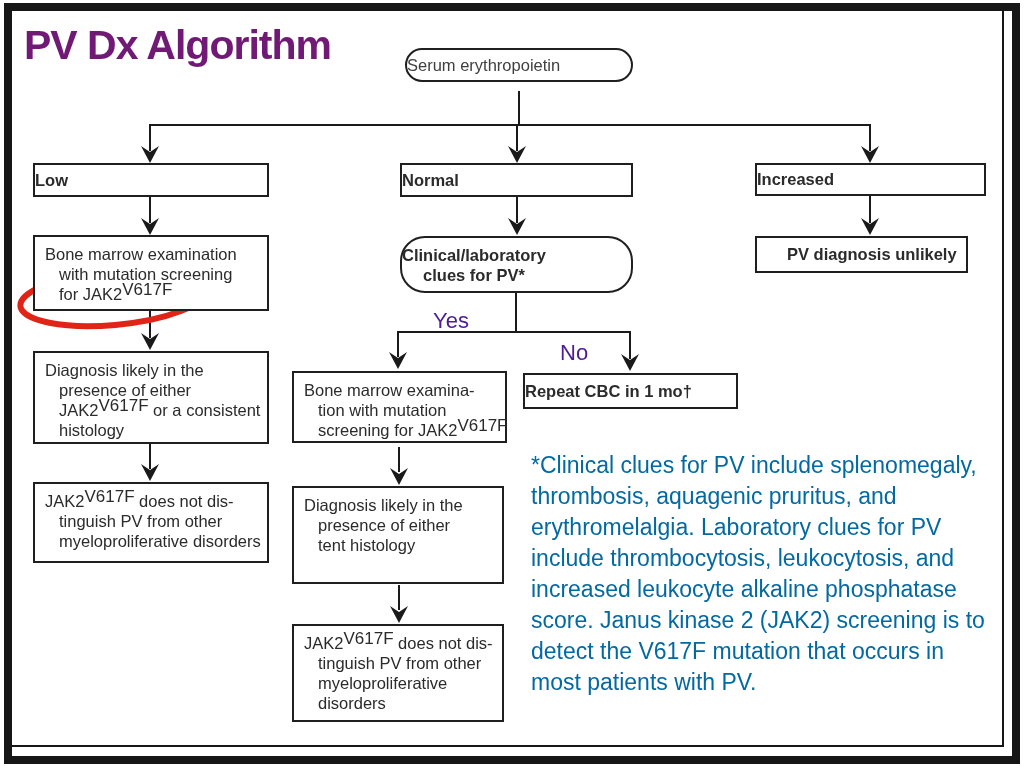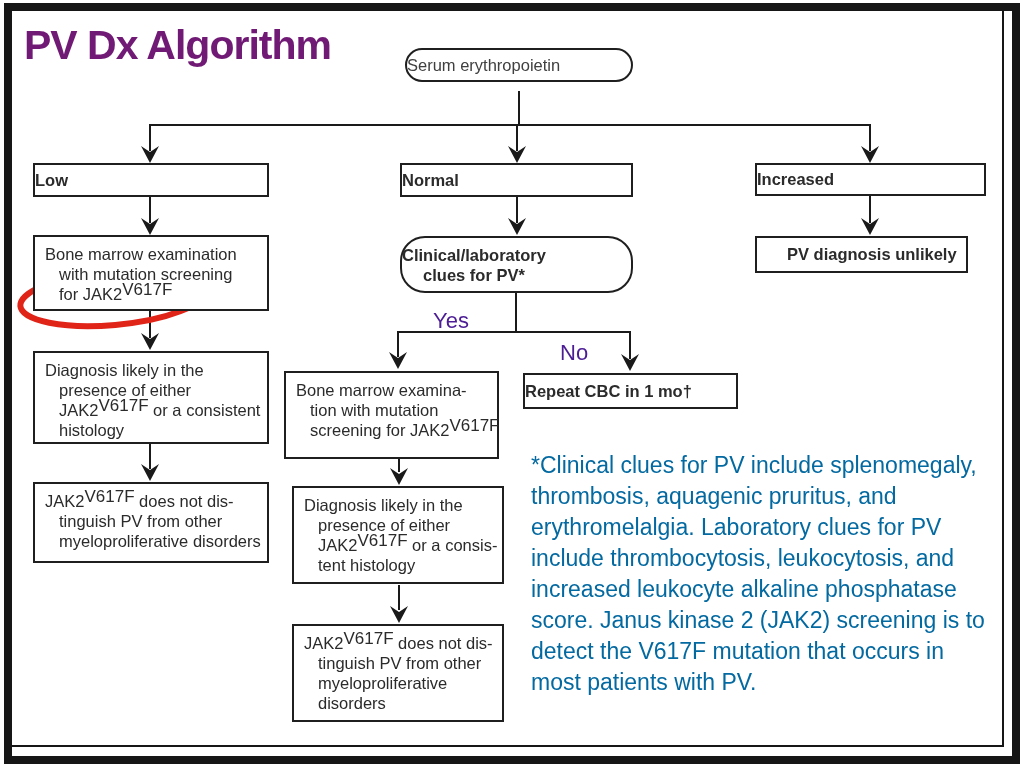--- a/index.html
+++ b/index.html
@@ -116,34 +116,33 @@
   <div class="fbox center" style="left:400px;top:236px;width:233px;height:57px;border-radius:25px;">
     <div>
         <div class="ln">Clinical/laboratory</div>
         <div class="ln">clues for PV*</div>
       </div>
   </div>
 
   <div class="decision-label" style="left:433px;top:308px;">Yes</div>
   <div class="decision-label" style="left:560px;top:324px;margin-top:16px;">No</div>
 
-  <div class="fbox paragraph" style="left:284px;top:371px;width:215px;height:88px;">
+  <div class="fbox paragraph" style="left:292px;top:371px;width:215px;height:72px;">
       <div class="ln">Bone marrow examina-</div>
       <div class="ln hang">tion with mutation</div>
       <div class="ln hang">screening for JAK2<sup>V617F</sup></div>
     </div>
 
   <div class="fbox center" style="left:523px;top:373px;width:215px;height:36px;">
     <span>Repeat CBC in 1 mo†</span>
   </div>
 
   <div class="fbox paragraph" style="left:292px;top:486px;width:212px;height:98px;">
       <div class="ln">Diagnosis likely in the</div>
       <div class="ln hang">presence of either</div>
-      <div class="ln hang">JAK2<sup>V617F</sup> or a consis-</div>
       <div class="ln hang">tent histology</div>
     </div>
 
   <div class="fbox paragraph" style="left:292px;top:624px;width:212px;height:98px;">
       <div class="ln">JAK2<sup>V617F</sup> does not dis-</div>
       <div class="ln hang">tinguish PV from other</div>
       <div class="ln hang">myeloproliferative</div>
       <div class="ln hang">disorders</div>
     </div>
 

